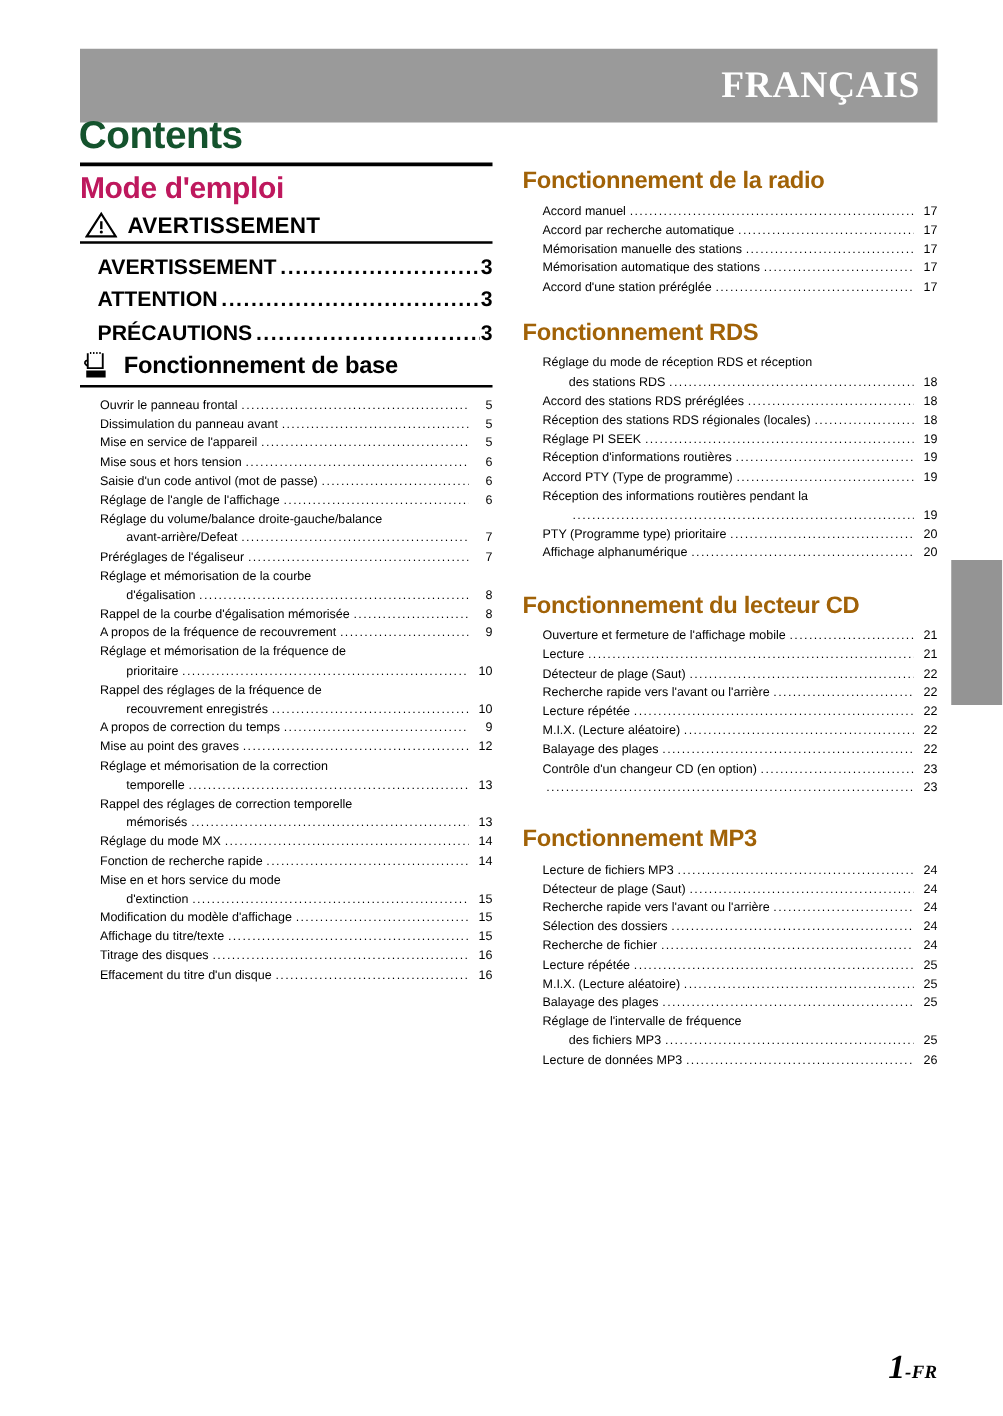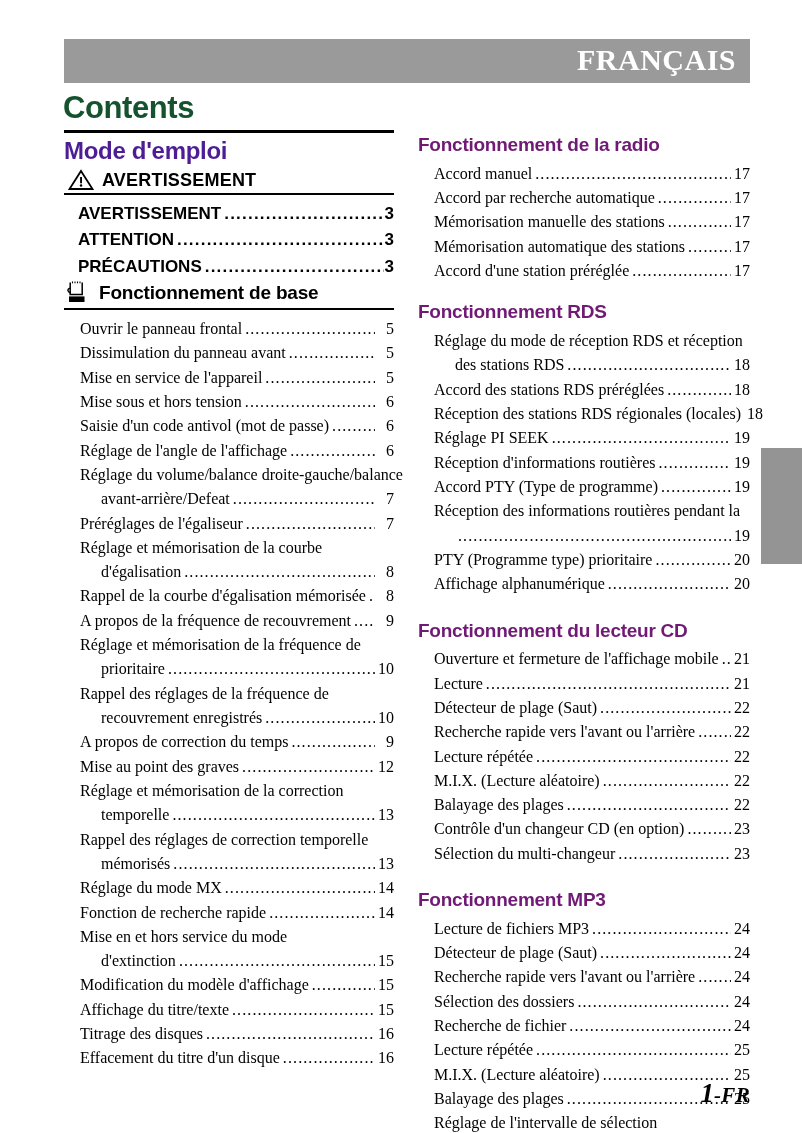--- a/index.html
+++ b/index.html
@@ -15,21 +15,21 @@
     overflow: hidden;
     font-family: "Liberation Serif", "DejaVu Serif", serif;
   }
 
   
   .header-band {
     position: absolute;
     left: 64px;
     top: 39px;
     width: 686px;
-    height: 44px;
+    height: 59px;
     background: #9a9a9a;
     text-decoration: underline;
   }
   .header-lang {
     position: absolute;
     right: 14px;
     top: 50%;
     transform: translateY(-52%);
     color: #ffffff;
     font-family: "Liberation Serif", "DejaVu Serif", serif;
@@ -83,21 +83,21 @@
     width: 100%;
   }
 
   
   .h-mode {
     font-family: "Liberation Sans", "DejaVu Sans", sans-serif;
     font-weight: bold;
     font-size: 24px;
     letter-spacing: -0.3px;
     margin: 2px 0 2px 0;
-    color: #4c1d95;
+    color: #be185d;
   }
   .h-warn-row {
     display: flex;
     align-items: center;
     gap: 8px;
     margin: 4px 0 0 4px;
   }
   .h-warn-text {
     font-family: "Liberation Sans", "DejaVu Sans", sans-serif;
     font-weight: bold;
@@ -114,21 +114,21 @@
     font-family: "Liberation Sans", "DejaVu Sans", sans-serif;
     font-weight: bold;
     font-size: 19px;
     letter-spacing: -0.2px;
   }
   .h-sans {
     font-family: "Liberation Sans", "DejaVu Sans", sans-serif;
     font-weight: bold;
     font-size: 19px;
     letter-spacing: -0.25px;
-    color: #701a75;
+    color: #a16207;
     margin: 0 0 5px 0;
     line-height: 1.25;
   }
   .h-sans.sp-top { margin-top: 17px; }
   .h-sans.sp-top-lg { margin-top: 22px; }
 
   
   .toc-bold-list { margin: 6px 0 0 0; }
   .toc-bold {
     display: flex;
@@ -146,22 +146,22 @@
     overflow: hidden;
     white-space: nowrap;
     letter-spacing: 1.2px;
     margin: 0 1px 0 3px;
   }
   .toc-bold .pg { white-space: nowrap; }
 
   
   .toc-list { margin: 7px 0 0 0; }
   .toc-item {
-    font-family: Liberation Serif, serif;
-    font-size: 16px;
+    font-family: Liberation Sans, sans-serif;
+    font-size: 10px;
     line-height: 1.52;
     color: #000;
     margin-left: 16px;
   }
   .toc-line {
     display: flex;
     align-items: baseline;
   }
   .toc-line .lbl { white-space: nowrap; }
   .toc-line.cont { margin-left: 21px; }
@@ -187,21 +187,21 @@
   .footer {
     position: absolute;
     right: 52px;
     bottom: 24px;
     font-family: "Liberation Serif", "DejaVu Serif", serif;
     font-style: italic;
     font-weight: bold;
     color: #000;
   }
   .footer .num { font-size: 27px; }
-  .footer .suffix { font-size: 21px; letter-spacing: 0.3px; }
+  .footer .suffix { font-size: 15px; letter-spacing: 0.3px; }
 </style>
 </head>
 <body>
 
 <div class="page">
 
   <div class="header-band">
     <div class="header-lang">FRANÇAIS</div>
   </div>
 
@@ -613,21 +613,20 @@
         </div>
         <div class="toc-item">
           <div class="toc-line">
             <span class="lbl">Contrôle d'un changeur CD (en option)</span>
             <span class="dots">............................................................................................................................................</span>
             <span class="pg">23</span>
           </div>
         </div>
         <div class="toc-item">
           <div class="toc-line">
-            <span class="lbl">Sélection du multi-changeur</span>
             <span class="dots">............................................................................................................................................</span>
             <span class="pg">23</span>
           </div>
         </div>
       </div>
       <div class="h-sans sp-top-lg">Fonctionnement MP3</div>
       <div class="toc-list" style="margin-top: 2px;">
         <div class="toc-item">
           <div class="toc-line">
             <span class="lbl">Lecture de fichiers MP3</span>
@@ -679,21 +678,21 @@
         </div>
         <div class="toc-item">
           <div class="toc-line">
             <span class="lbl">Balayage des plages</span>
             <span class="dots">............................................................................................................................................</span>
             <span class="pg">25</span>
           </div>
         </div>
         <div class="toc-item">
           <div class="toc-line">
-            <span class="lbl">Réglage de l'intervalle de sélection</span>
+            <span class="lbl">Réglage de l'intervalle de fréquence</span>
           </div>
           <div class="toc-line cont">
             <span class="lbl">des fichiers MP3</span>
             <span class="dots">............................................................................................................................................</span>
             <span class="pg">25</span>
           </div>
         </div>
         <div class="toc-item">
           <div class="toc-line">
             <span class="lbl">Lecture de données MP3</span>

